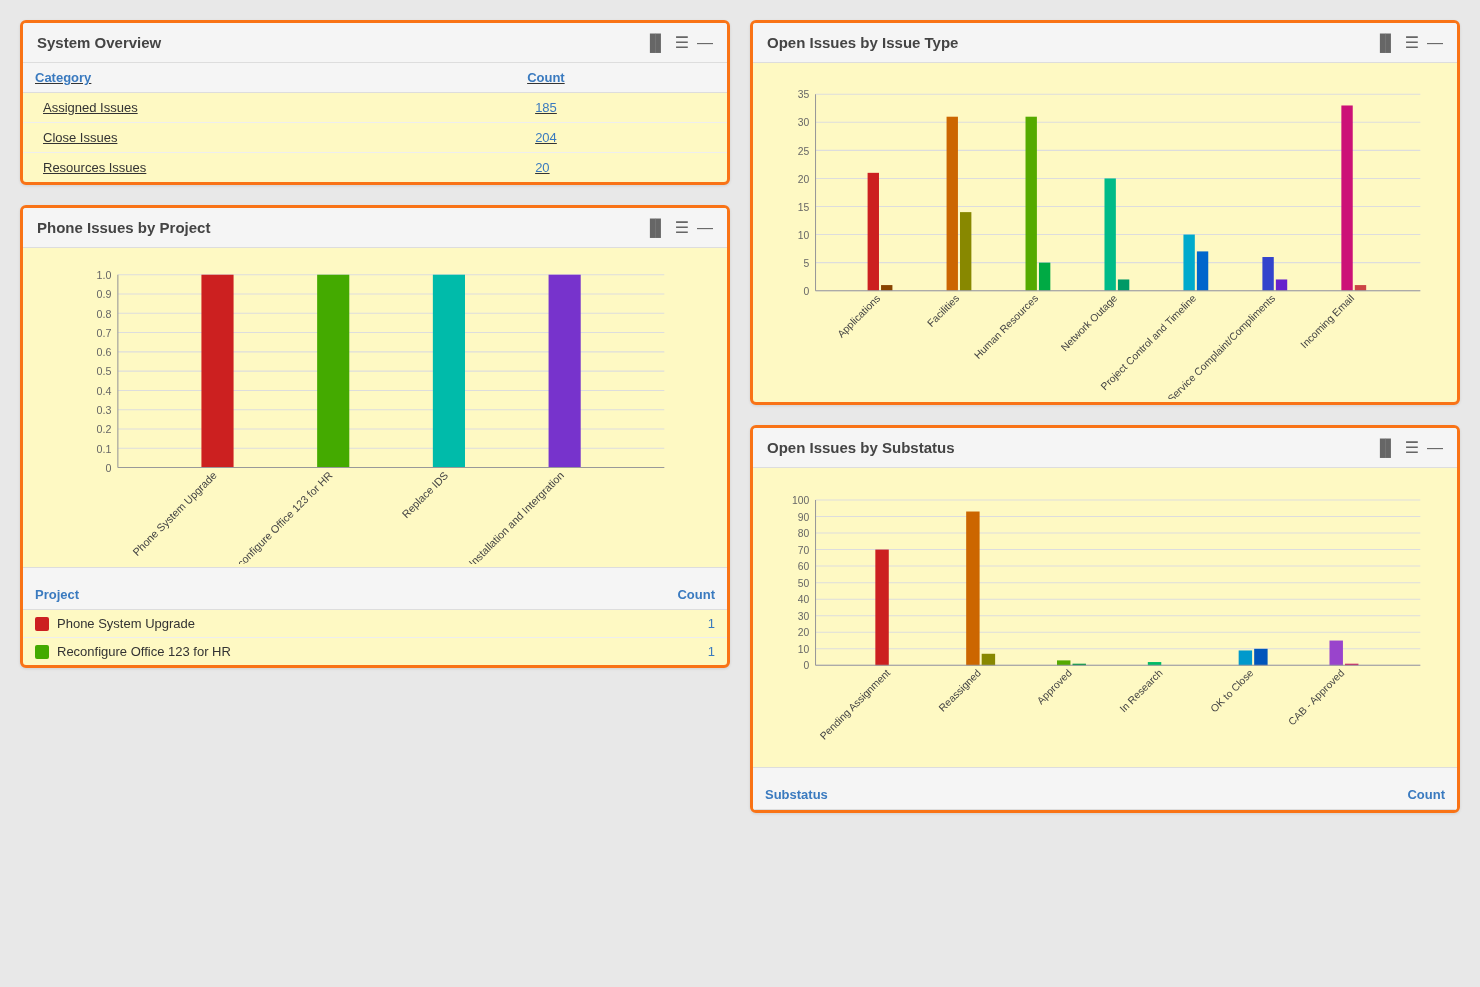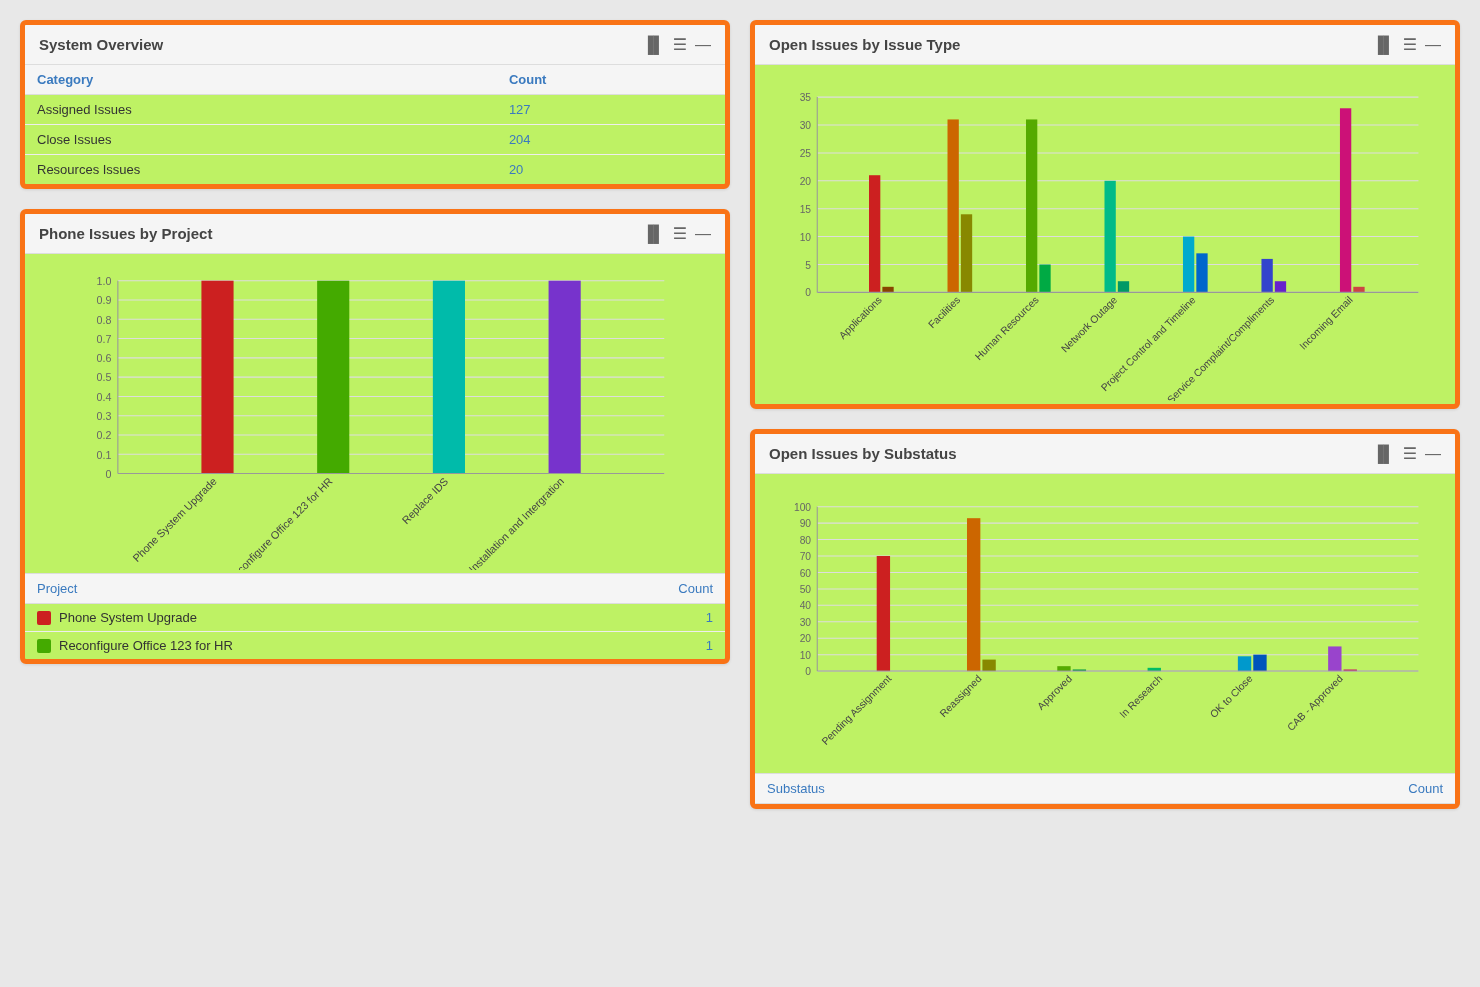--- a/index.html
+++ b/index.html
@@ -19,22 +19,22 @@
       display: flex;
       flex-direction: column;
       gap: 20px;
     }
     .right-col {
       display: flex;
       flex-direction: column;
       gap: 20px;
     }
     .card {
-      background: #bef264;
-      border: 5px solid #f97316;
+      background: #fef9c3;
+      border: 3px solid #f97316;
       border-radius: 6px;
       overflow: hidden;
       box-shadow: 0 1px 3px rgba(0,0,0,0.1);
     }
     .card-header {
       background: #f5f5f5;
       border-bottom: 1px solid #ddd;
       padding: 10px 14px;
       display: flex;
       align-items: center;
@@ -52,32 +52,33 @@
     }
     .card-actions span {
       color: #666;
       cursor: pointer;
       font-size: 16px;
     }
     
     table {
       width: 100%;
       border-collapse: collapse;
+      text-decoration: underline;
     }
     th {
       background: #f5f5f5;
       color: #3a7abf;
       font-weight: bold;
       text-align: left;
       padding: 7px 12px;
       border-bottom: 1px solid #ddd;
       font-size: 13px;
     }
     td {
-      padding: 7px 12px;
+      padding: 7px 20px;
       border-bottom: 1px solid #eee;
       font-size: 13px;
     }
     td.link-cell {
       color: #3a7abf;
     }
     tr:last-child td { border-bottom: none; }
     
     .chart-area {
       padding: 16px 16px 0 16px;
@@ -109,22 +110,23 @@
     
     .legend-header {
       display: flex;
       padding: 7px 12px;
       background: #f5f5f5;
       border-top: 1px solid #ddd;
       border-bottom: 1px solid #ddd;
     }
     .legend-header span {
       color: #3a7abf;
-      font-weight: normal;
+      font-weight: bold;
       font-size: 13px;
+      margin-top: 12px;
     }
     .legend-header span:last-child { margin-left: auto; }
   </style>
 </head>
 <body>
 
 <div class="dashboard">
 
   <div class="left-col">
 
@@ -140,21 +142,21 @@
       <table>
         <thead>
           <tr>
             <th>Category</th>
             <th>Count</th>
           </tr>
         </thead>
         <tbody id="system-overview-tbody">
         <tr>
               <td>Assigned Issues</td>
-              <td class="link-cell">127</td>
+              <td class="link-cell">185</td>
             </tr>
             <tr>
               <td>Close Issues</td>
               <td class="link-cell">204</td>
             </tr>
             <tr>
               <td>Resources Issues</td>
               <td class="link-cell">20</td>
             </tr>
           </tbody>

